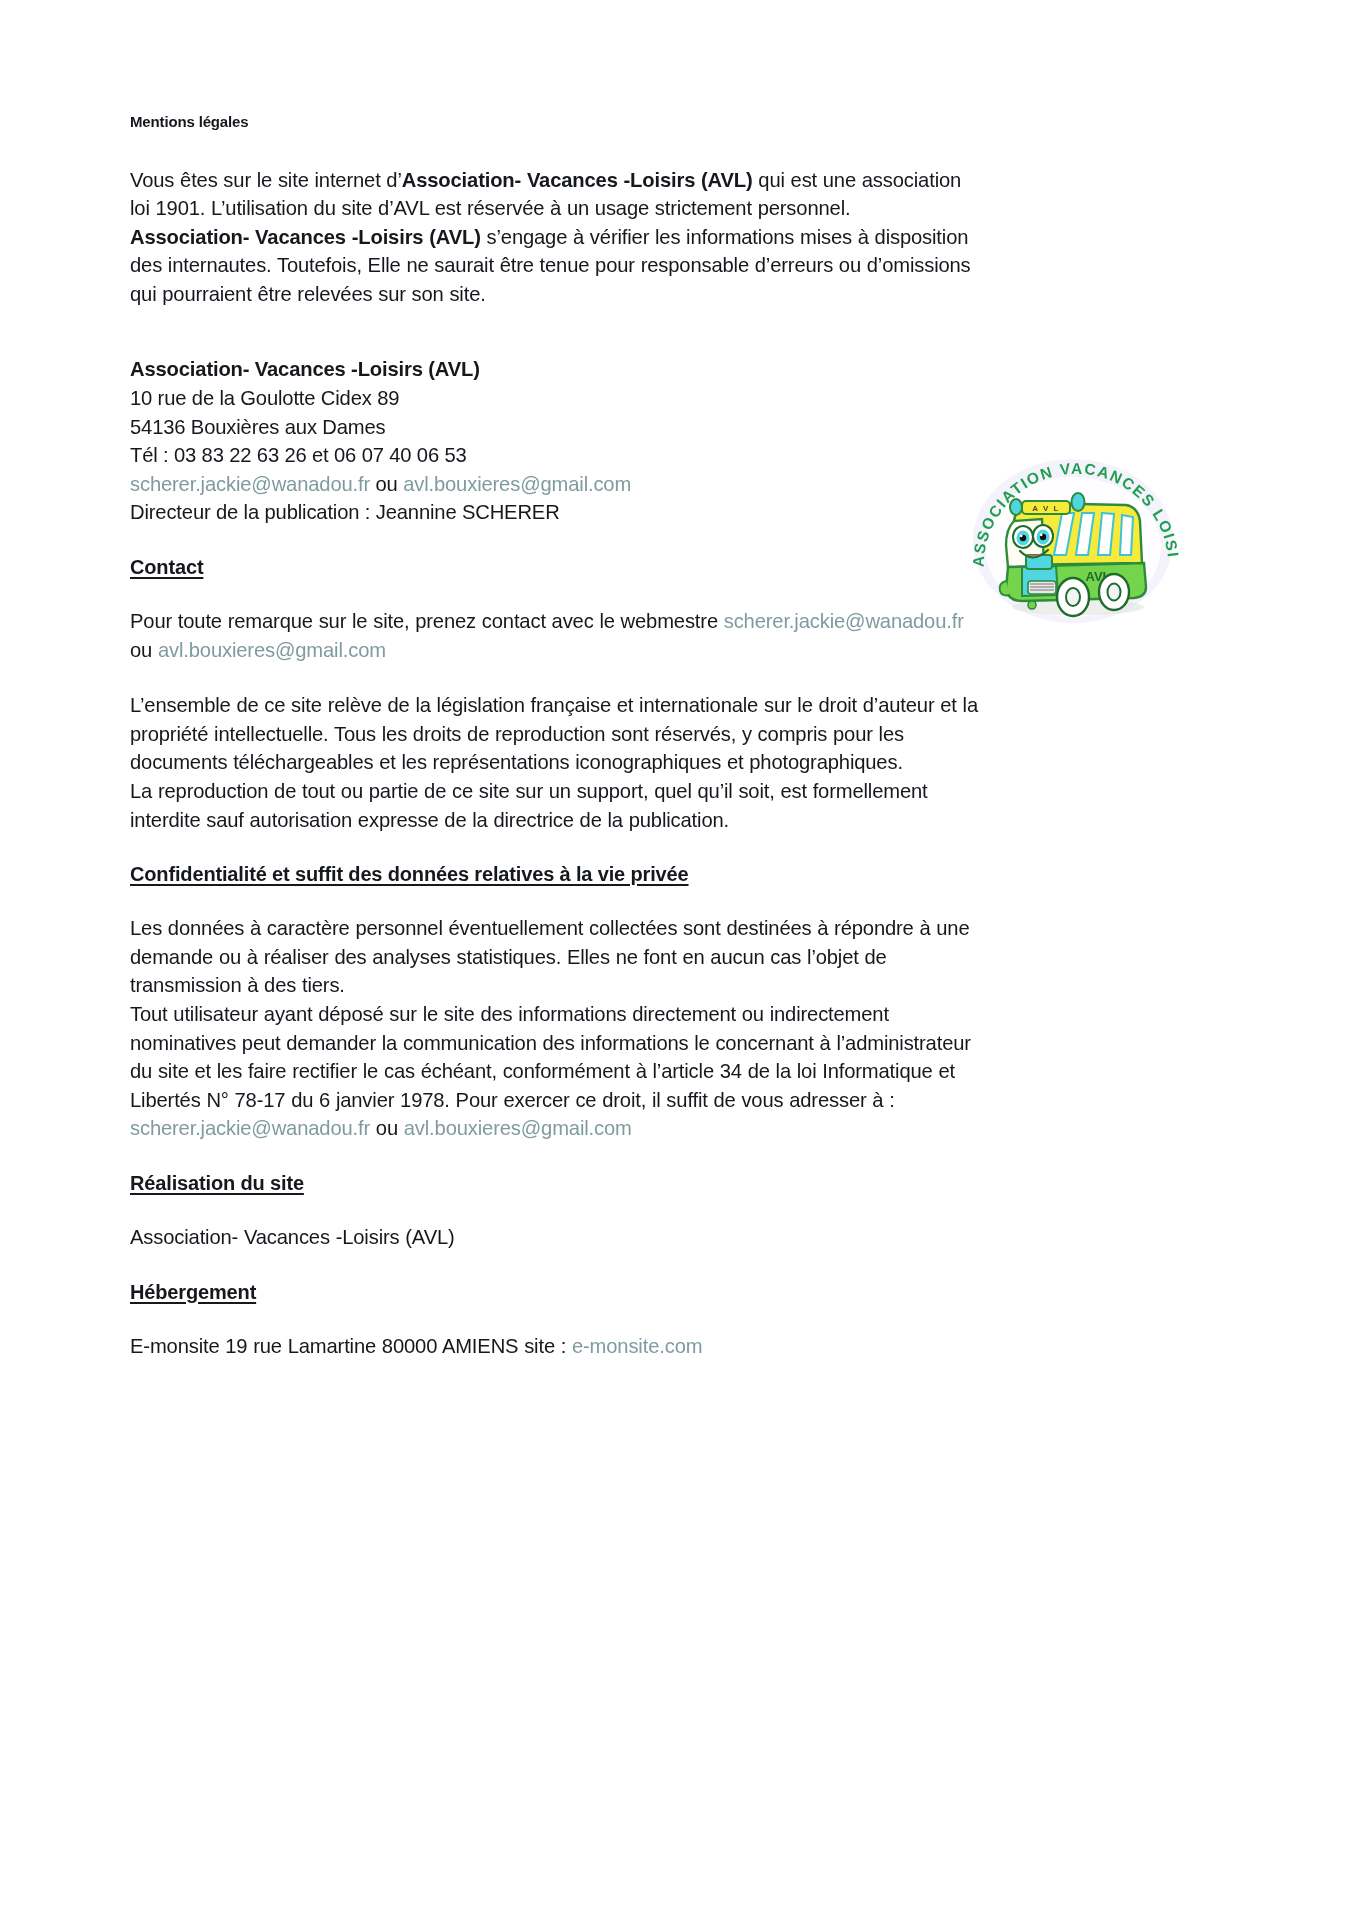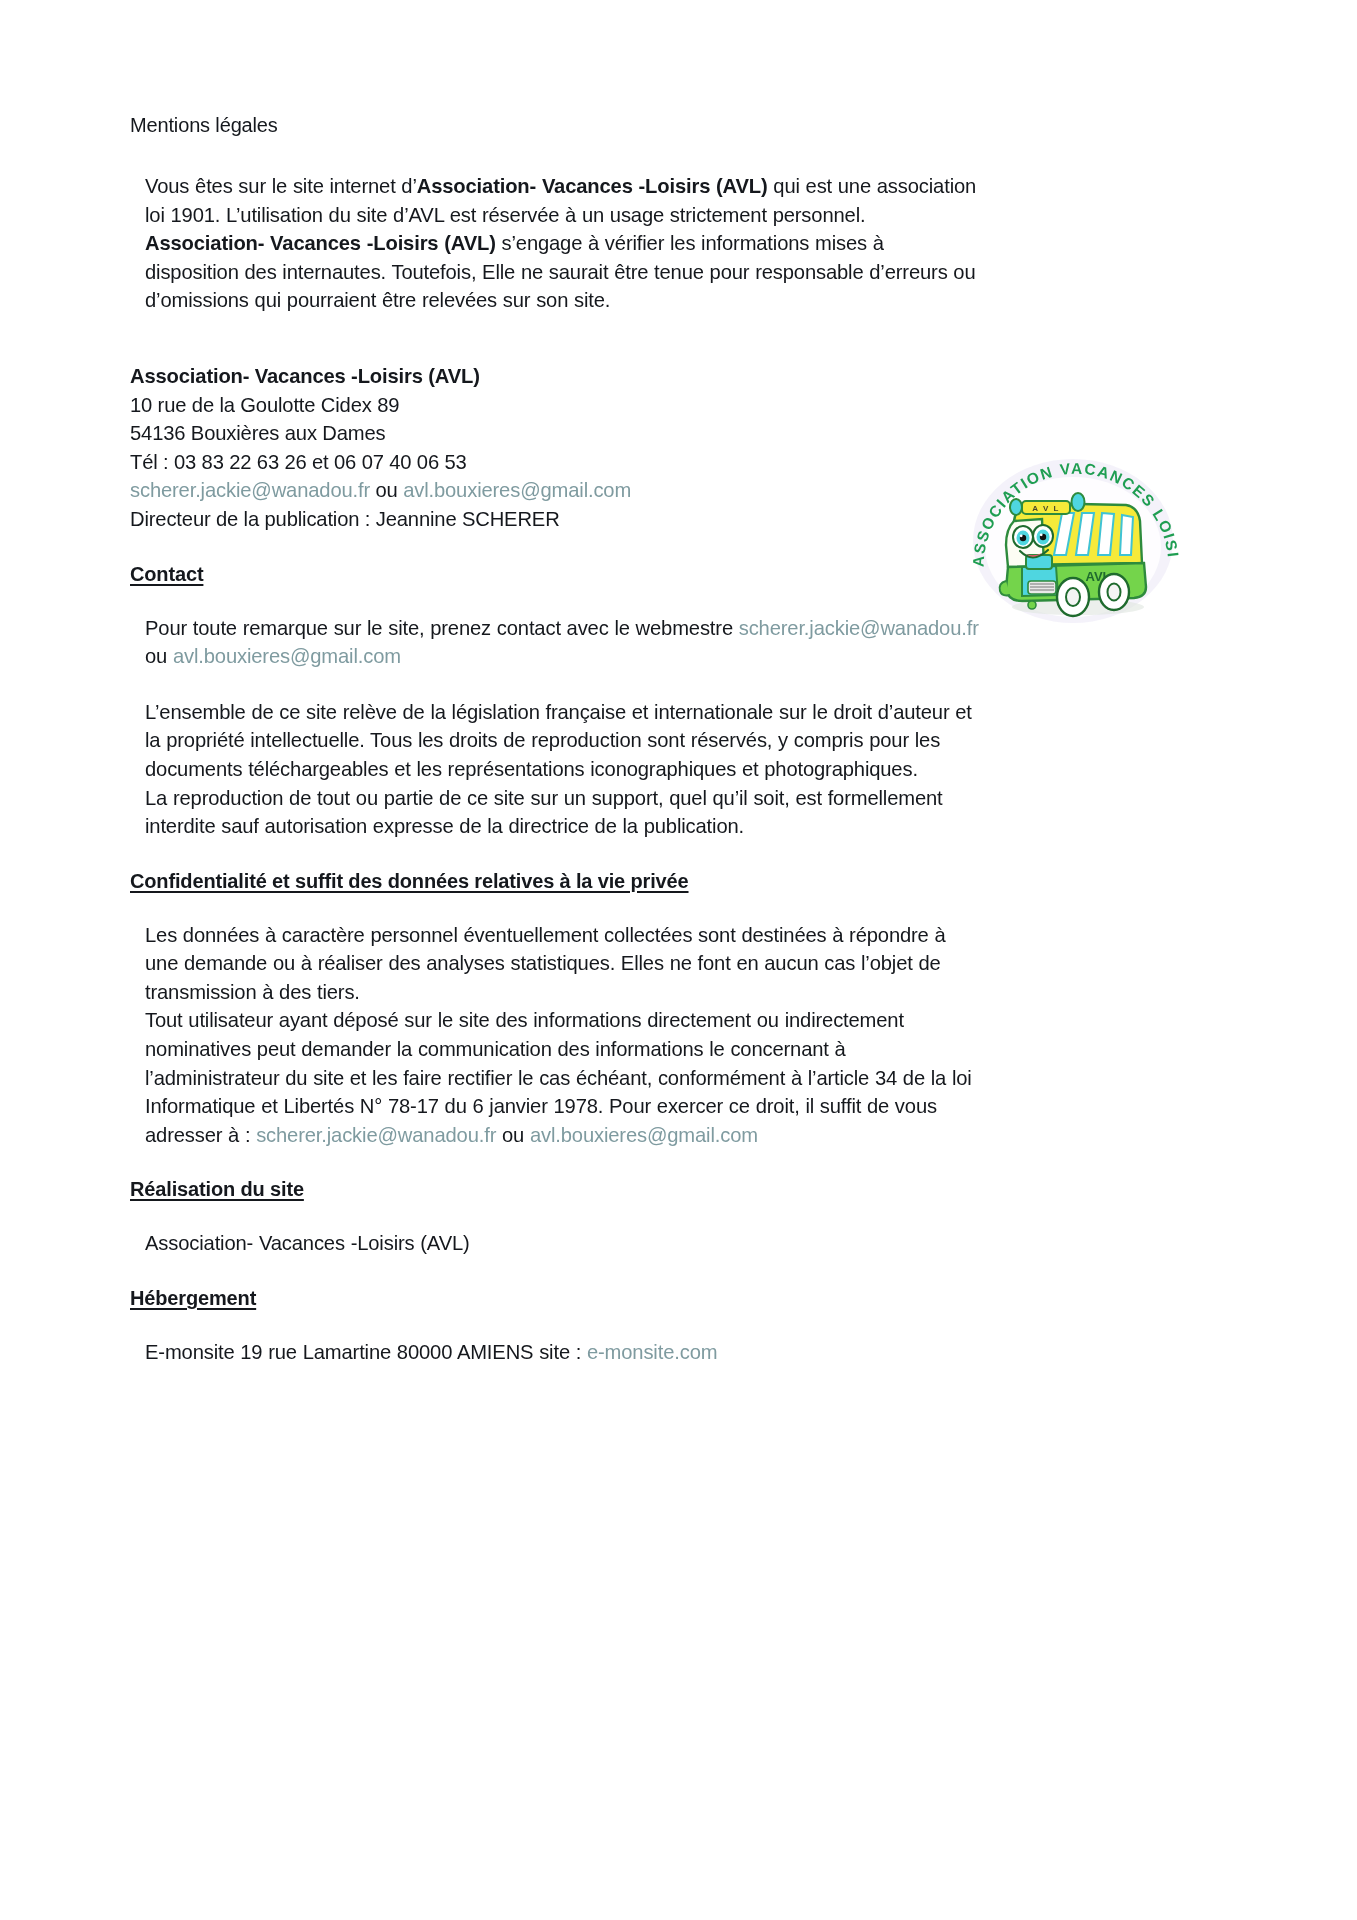--- a/index.html
+++ b/index.html
@@ -24,41 +24,41 @@
     padding: 112px 130px 0 130px;
   }
   .content {
     position: relative;
     width: 852px;
     z-index: 2;
   }
 
   
   .doc-title {
-    font-size: 20px;
-    font-weight: normal;
+    font-size: 15px;
+    font-weight: bold;
     letter-spacing: -0.15px;
     margin: 0 0 34px 0;
     line-height: 1.3;
   }
   .section-head {
     font-size: 20px;
     font-weight: bold;
     letter-spacing: -0.15px;
     text-decoration: underline;
     text-underline-offset: 3px;
     text-decoration-thickness: 1.6px;
     margin: 0 0 27px 0;
     line-height: 1.3;
     display: block;
   }
   p.para {
     font-size: 20.2px;
     line-height: 28.6px;
-    margin: 0 0 27px 15px;
+    margin: 0 0 27px 0;
     letter-spacing: -0.15px;
     word-spacing: 0.3px;
   }
   p.block {
     font-size: 20.2px;
     line-height: 28.6px;
     margin: 0 0 27px 0;
     letter-spacing: -0.15px;
   }
   .b { font-weight: bold; }

